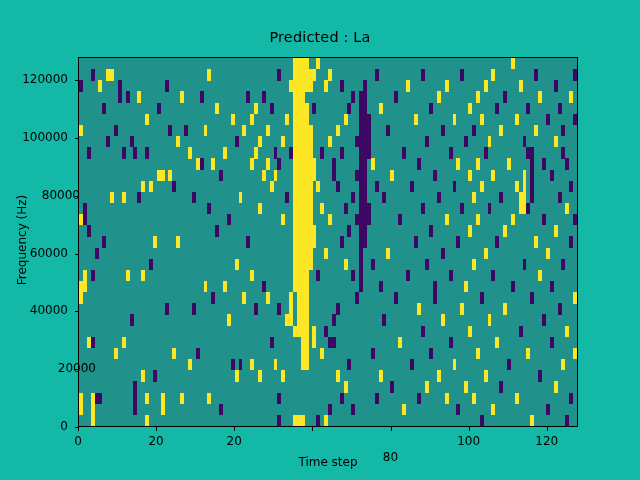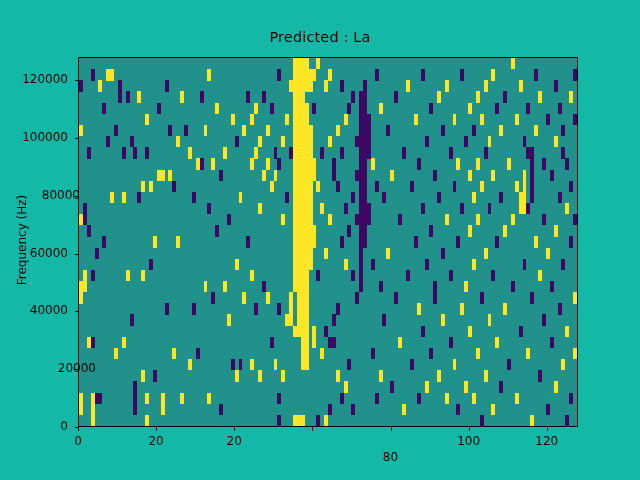--- a/index.html
+++ b/index.html
@@ -618,14 +618,15 @@
       <div class="xlabel-t" style="left: 350.5px; width: 80px; top: 434px; margin-top: 16px;">80</div>
       <div class="tick xtick" style="left: 469px;"></div>
       <div class="xlabel-t" style="left: 428.625px; width: 80px; top: 434px;">100</div>
       <div class="tick xtick" style="left: 547px;"></div>
       <div class="xlabel-t" style="left: 506.75px; width: 80px; top: 434px;">120</div>
     </div>
 
   <div id="ylabel-wrap" style="position:absolute;left:0;top:0;width:0;height:0;">
     <div id="ylabel" style="left: -48px; top: 233px; width: 140px;">Frequency (Hz)</div>
   </div>
+  <div id="xlabel">Time step</div>
 
 </div>
 
 </body></html>

